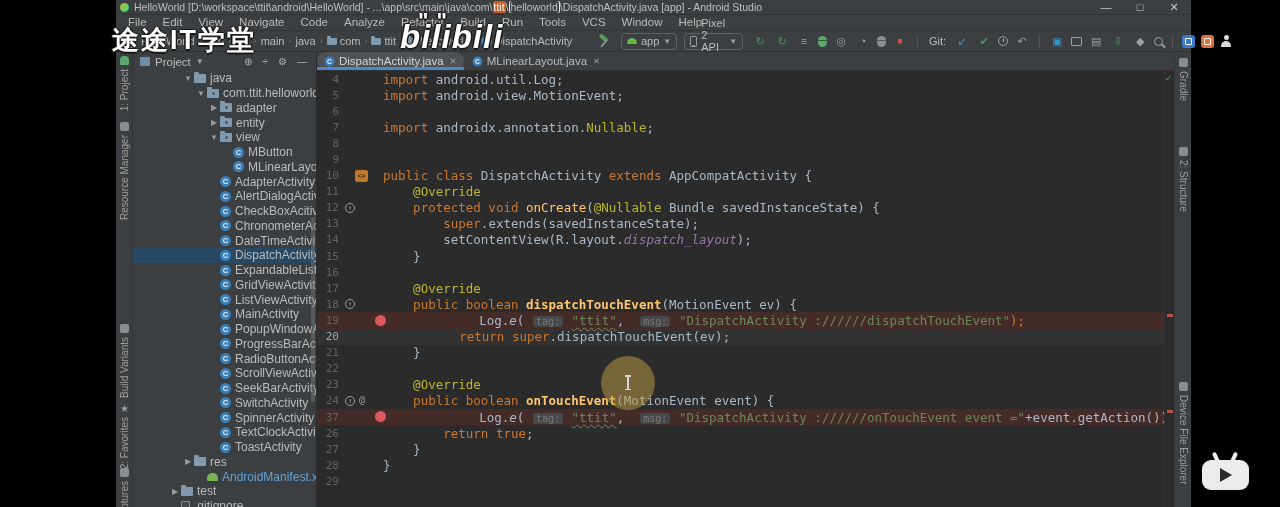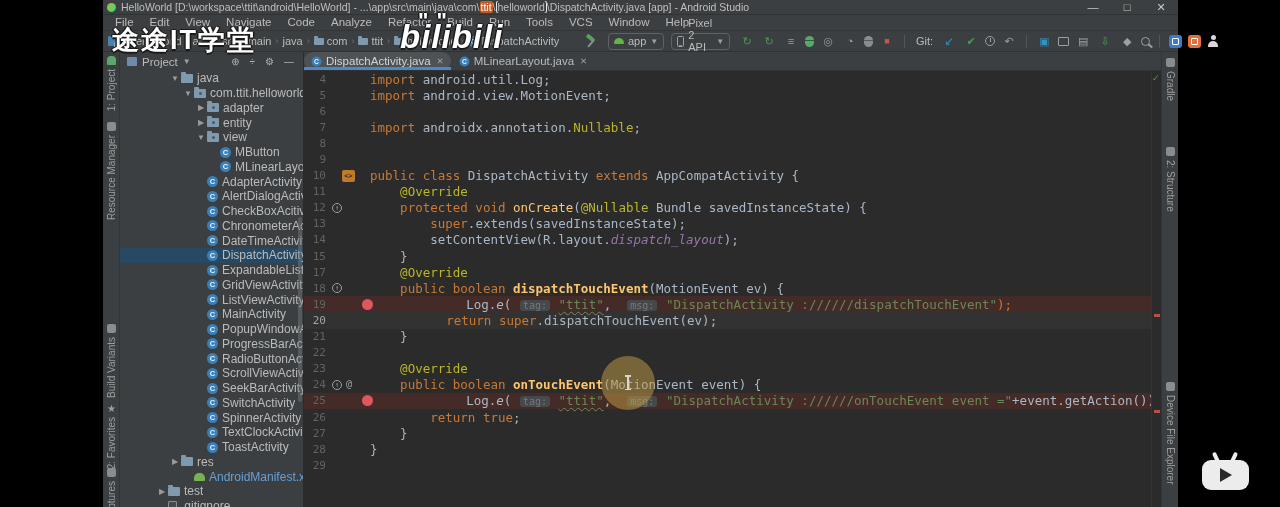--- a/index.html
+++ b/index.html
@@ -1,19 +1,19 @@
 <!DOCTYPE html>
 <html><head>
 <meta charset="utf-8">
 <style>
   * { margin:0; padding:0; box-sizing:border-box; }
   html,body { background:#000; }
   body { font-family:"Liberation Sans", sans-serif; }
   .stage { position:relative; width:1280px; height:507px; background:#000; overflow:hidden; }
-  .ide { position:absolute; left:103px; top:0; width:1075px; height:507px; background:#3C3F41; }
+  .ide { position:absolute; left:116px; top:0; width:1075px; height:507px; background:#3C3F41; }
 
   
   .titlebar { height:15px; display:flex; align-items:center; background:#3C3F41; border-bottom:1px solid #303233; }
   .as-logo { width:9px; height:9px; border-radius:50%; margin:0 5px 0 4px; background:radial-gradient(circle at 35% 35%, #8BC34A 0 45%, #3DDC84 60%, #2A7E5B 100%); flex:none; }
   .title-text { font-size:10.5px; color:#BFBFBF; white-space:nowrap; overflow:hidden; flex:1; }
   .title-hl { background:#C25C26; color:#fff; border-radius:2px; padding:0 1px; }
   .title-box { border:1px solid #E8E8E8; border-radius:3px; padding:0 1px; }
   .winbtns { display:flex; flex:none; margin-left:8px; }
   .winbtn { width:34px; text-align:center; color:#C8C8C8; font-size:11px; line-height:15px; }
 
@@ -529,20 +529,25 @@
               <span class="ln">14</span>
               <span class="mk"></span>
               <span class="ct"><span>        setContentView(R.layout.</span><span class="tk-f">dispatch_layout</span><span>);</span></span>
             </div>
             <div class="cline">
               <span class="ln">15</span>
               <span class="mk"></span>
               <span class="ct"><span>    }</span></span>
             </div>
             <div class="cline">
+              <span class="ln">16</span>
+              <span class="mk"></span>
+              <span class="ct"></span>
+            </div>
+            <div class="cline">
               <span class="ln">17</span>
               <span class="mk"></span>
               <span class="ct"><span>    </span><span class="tk-a">@Override</span></span>
             </div>
             <div class="cline">
               <span class="ln">18</span>
               <span class="mk">
                 <span class="g-ovr"></span>
               </span>
               <span class="ct"><span>    </span><span class="tk-k">public boolean </span><span class="tk-mb">dispatchTouchEvent</span><span>(MotionEvent ev) {</span></span>
@@ -576,21 +581,21 @@
             </div>
             <div class="cline">
               <span class="ln">24</span>
               <span class="mk">
                 <span class="g-ovr"></span>
                 <span class="g-at">@</span>
               </span>
               <span class="ct"><span>    </span><span class="tk-k">public boolean </span><span class="tk-mb">onTouchEvent</span><span>(MotionEvent event) {</span></span>
             </div>
             <div class="cline bp">
-              <span class="ln">25</span>
+              <span class="ln">37</span>
               <span class="mk">
                 <span class="g-bp"></span>
               </span>
               <span class="ct"><span>        Log.</span><span class="tk-i">e</span><span>( </span><span class="tk-h">tag:</span><span> </span><span class="tk-sw">"ttit"</span><span>,  </span><span class="tk-h">msg:</span><span> </span><span class="tk-s">"DispatchActivity ://////onTouchEvent event ="</span><span>+event.getAction())</span><span class="tk-k">;</span></span>
             </div>
             <div class="cline">
               <span class="ln">26</span>
               <span class="mk"></span>
               <span class="ct"><span>        </span><span class="tk-k">return true</span><span>;</span></span>
             </div>

